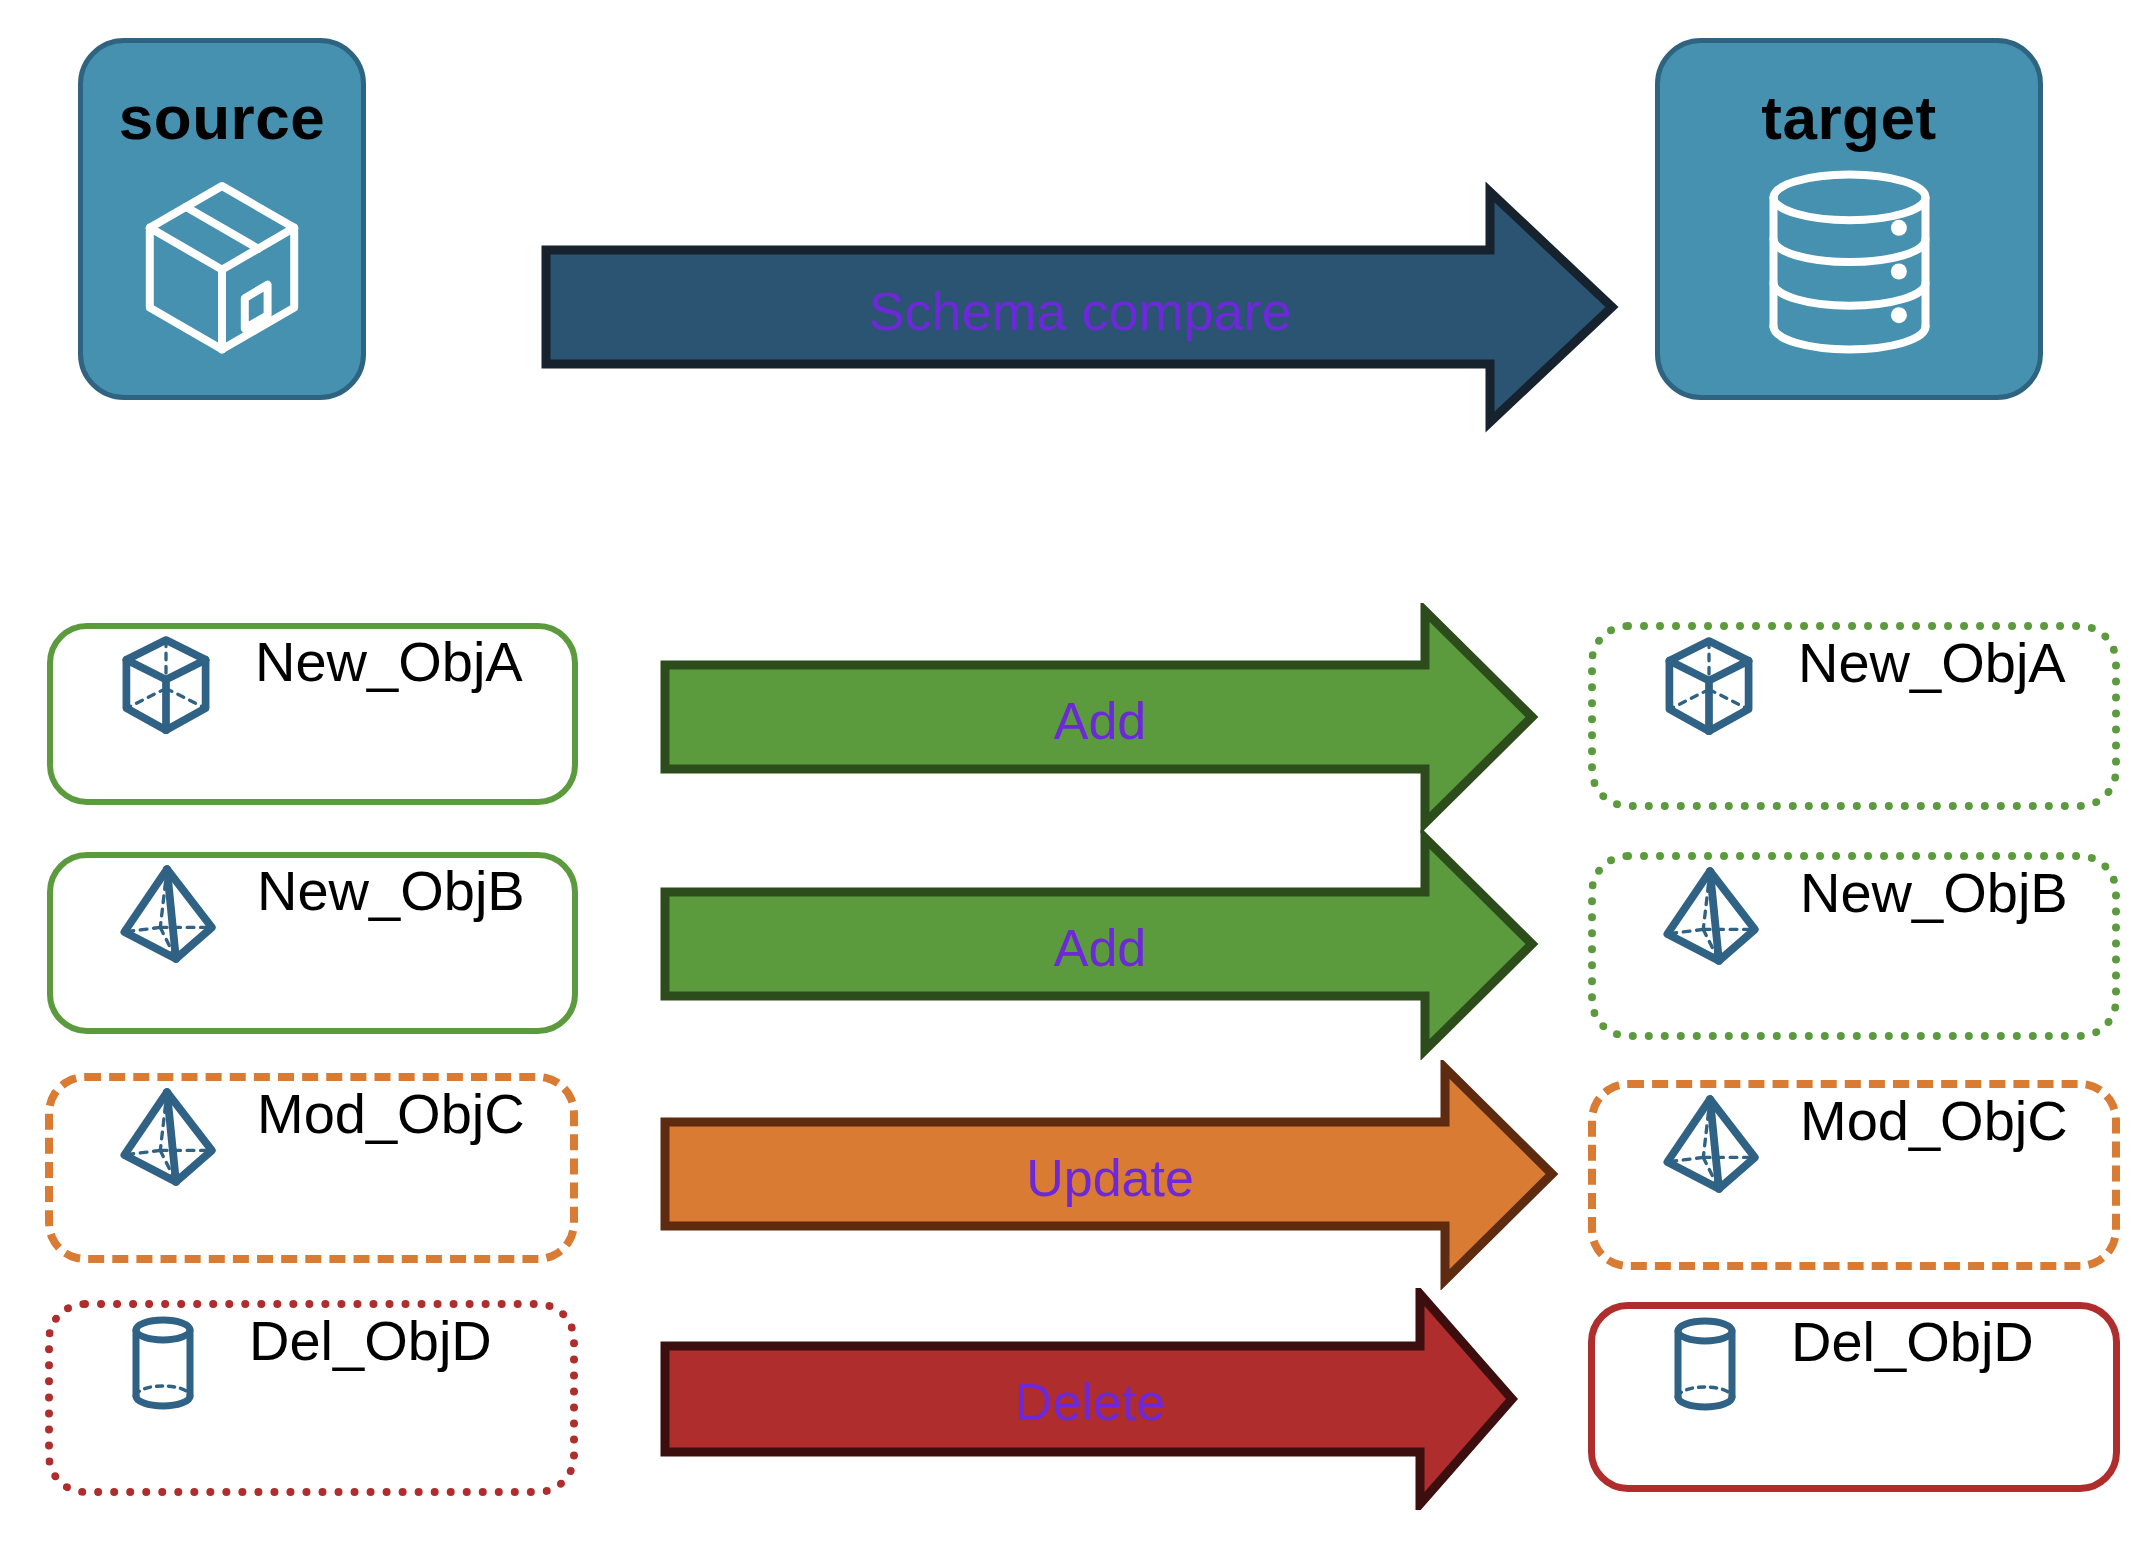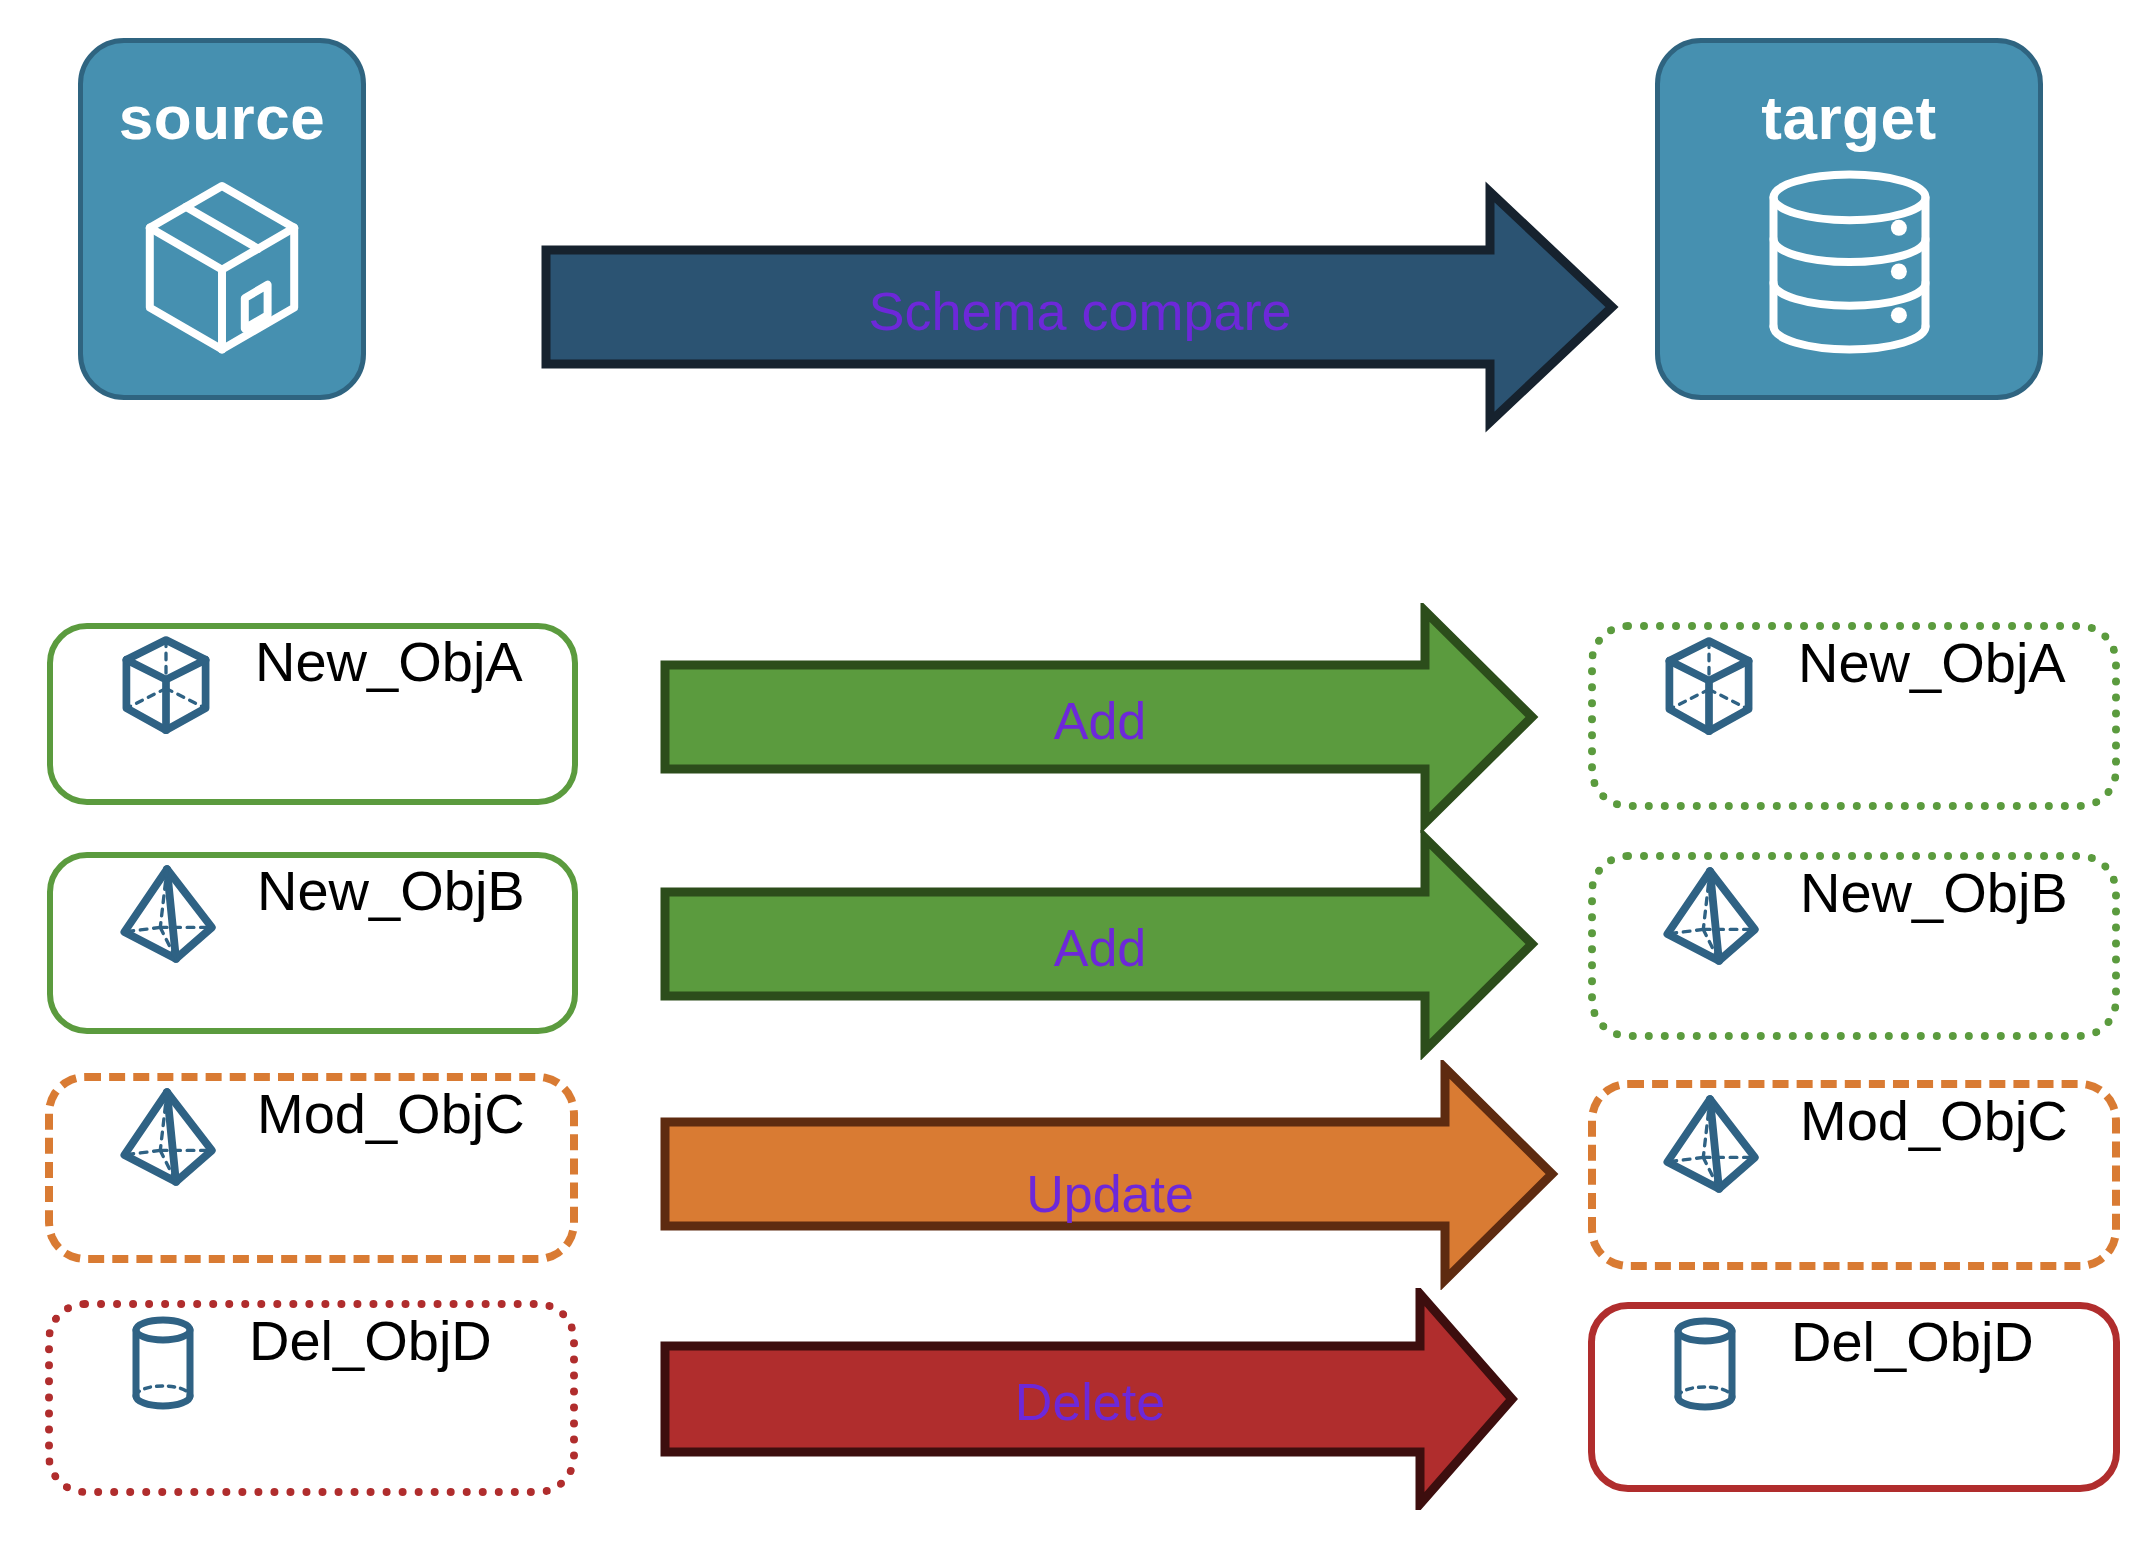--- a/index.html
+++ b/index.html
@@ -23,21 +23,21 @@
   .endpoint {
     border-radius: 46px;
     background: #4690B0;
     border: 5px solid #2F6480;
     box-sizing: border-box;
     display: flex;
     flex-direction: column;
     align-items: center;
   }
   .endpoint-title {
-    color: #ffffff;
+    color: #000000;
     font-weight: bold;
     font-size: 62px;
     line-height: 1;
     margin-top: 44px;
     letter-spacing: 0.5px;
   }
   .endpoint-icon {
     margin-top: 18px;
   }
 
@@ -229,21 +229,21 @@
         </g>
       </svg>
     </span>
     <span class="obj-label">Mod_ObjC</span>
   </div>
 
   <div class="arrow-wrap" style="left:660px; top:1060px; width:900px; height:230px;">
     <svg width="900" height="230" viewBox="0 0 900 230">
       <polygon points="5,62 785,62 785,8 892,114 785,220 785,166 5,166" fill="#D97B33" stroke="#5E2B10" stroke-width="9" stroke-linejoin="miter"></polygon>
     </svg>
-    <div class="arrow-label" style="top:108px; padding-right:120px;">Update</div>
+    <div class="arrow-label" style="top:92px; padding-right:120px;">Update</div>
   </div>
 
   <div class="abs obj-card b-dashed-orange" style="left:1588px; top:1080px; width:532px; height:190px;">
     <span class="obj-icon">
       <svg width="112" height="112" viewBox="0 0 100 100">
         <g fill="none" stroke="#2F6284" stroke-width="7" stroke-linejoin="round" stroke-linecap="round">
           <path d="M50 10 L12 66 L58 90 L90 62 Z"></path>
           <path d="M50 10 L58 90"></path>
         </g>
         <g fill="none" stroke="#2F6284" stroke-width="3" stroke-dasharray="6 6" stroke-linecap="round">

